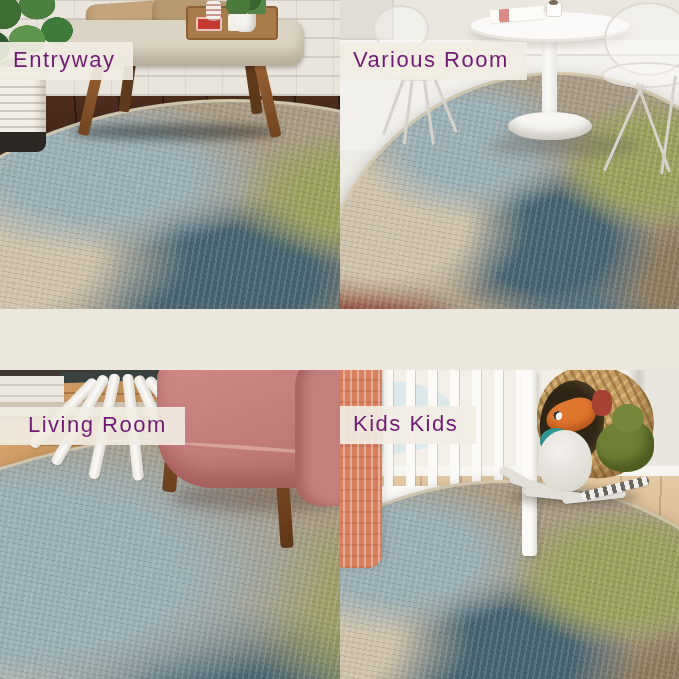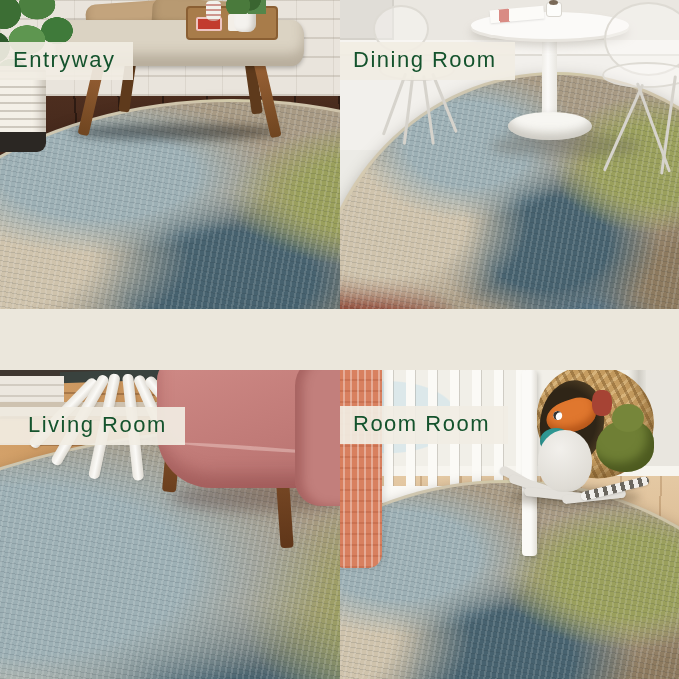--- a/index.html
+++ b/index.html
@@ -14,21 +14,21 @@
              font-size:35px;color:#2d3a4f;letter-spacing:.5px;}
 
   
   .photo{position:absolute;overflow:hidden;}
   #tl{left:0;   top:61;  width:340px;height:309px;background:#e9e4dc;}
   #tr{left:340px;top:61; width:339px;height:309px;background:#f2f0ec;}
   #bl{left:0;   top:370px;width:340px;height:309px;background:#c28a50;}
   #br{left:340px;top:370px;width:339px;height:309px;background:#f1efe8;}
 
   .label-chip{position:absolute;left:0;z-index:40;background:rgba(241,237,227,.92);
-              color:#14532d;font-size:22px;letter-spacing:1.5px;
+              color:#701a75;font-size:22px;letter-spacing:1.5px;
               padding:5px 18px 7px 13px;white-space:nowrap;}
 
   
   .rug{position:absolute;border-radius:50%;overflow:hidden;
     border:3px solid rgba(214,203,178,.85);
     box-shadow:0 5px 14px rgba(40,30,20,.35);
     background:
       radial-gradient(ellipse 34% 22% at 32% 14%, #9db0b5 0 38%, rgba(157,176,181,0) 70%),
       radial-gradient(ellipse 30% 20% at 70% 18%, #9aa05c 0 38%, rgba(154,160,92,0) 70%),
       radial-gradient(ellipse 42% 26% at 14% 30%, #cfc3ac 0 40%, rgba(207,195,172,0) 72%),
@@ -266,21 +266,21 @@
       <div class="wire" style="left:62px;top:70px;height:70px;transform:rotate(-8deg);"></div>
       <div class="wire" style="left:78px;top:66px;height:64px;transform:rotate(-22deg);"></div>
     </div>
     <div class="abs" id="tr-chair-r">
       <div class="ring" style="left:12px;top:-8px;width:85px;height:70px;"></div>
       <div class="ring" style="left:10px;top:52px;width:85px;height:22px;"></div>
       <div class="wire" style="left:30px;top:70px;height:95px;transform:rotate(24deg);"></div>
       <div class="wire" style="left:60px;top:70px;height:95px;transform:rotate(-20deg);"></div>
       <div class="wire" style="left:75px;top:65px;height:100px;transform:rotate(8deg);"></div>
     </div>
-    <div class="label-chip" style="top:42px;">Dining Room</div>
+    <div class="label-chip" style="top:42px;">Various Room</div>
   </div>
 
   <div class="photo" id="bl">
     <div class="abs" id="bl-floor"></div>
     <div class="abs" id="bl-topdark"></div>
     <div class="abs" id="bl-tabletop"></div>
     <div class="abs" id="bl-brick"></div>
     <div class="abs" id="bl-skirt"></div>
     <div class="rug" id="bl-rug"></div>
     <div class="spindle" id="bl-s5"></div>
@@ -319,16 +319,16 @@
     <div class="rug" id="br-rug"></div>
     <div class="abs" id="br-post"></div>
     <div class="abs" id="br-curtain"></div>
     <div class="abs" id="br-octo-shadow"></div>
     <div class="tent" id="br-t5"></div>
     <div class="tent" id="br-t1"></div>
     <div class="tent" id="br-t2"></div>
     <div class="tent" id="br-t3"></div>
     <div class="tent" id="br-t4"></div>
     <div class="abs" id="br-octo-head"></div>
-    <div class="label-chip" style="top:36px;">Room Room</div>
+    <div class="label-chip" style="top:36px;">Kids Kids</div>
   </div>
 
 </div>
 
 </body></html>

